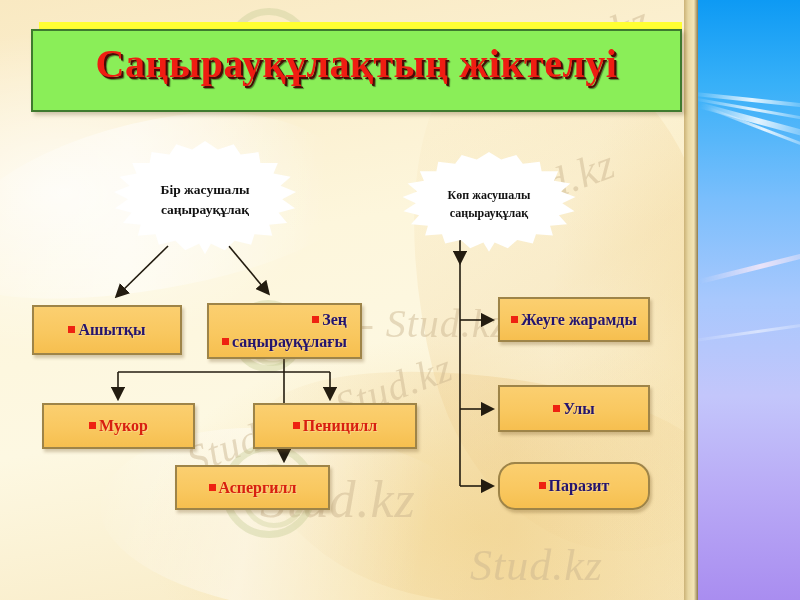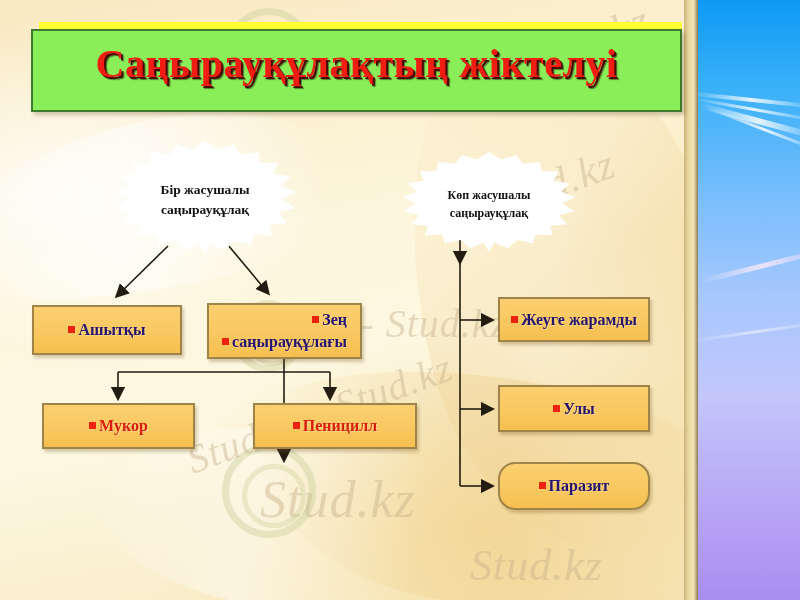--- a/index.html
+++ b/index.html
@@ -261,20 +261,25 @@
       <span class="bullet"></span><span>Мукор</span>
     </div>
   </div>
 
   <div class="node red" id="node-penicill">
     <div class="node-label">
       <span class="bullet"></span><span>Пеницилл</span>
     </div>
   </div>
 
+  <div class="node red" id="node-aspergill">
+    <div class="node-label">
+      <span class="bullet"></span><span>Аспергилл</span>
+    </div>
+  </div>
 
   <div class="node blue" id="node-edible">
     <div class="node-label">
       <span class="bullet"></span><span>Жеуге жарамды</span>
     </div>
   </div>
 
   <div class="node blue" id="node-poison">
     <div class="node-label">
       <span class="bullet"></span><span>Улы</span>

